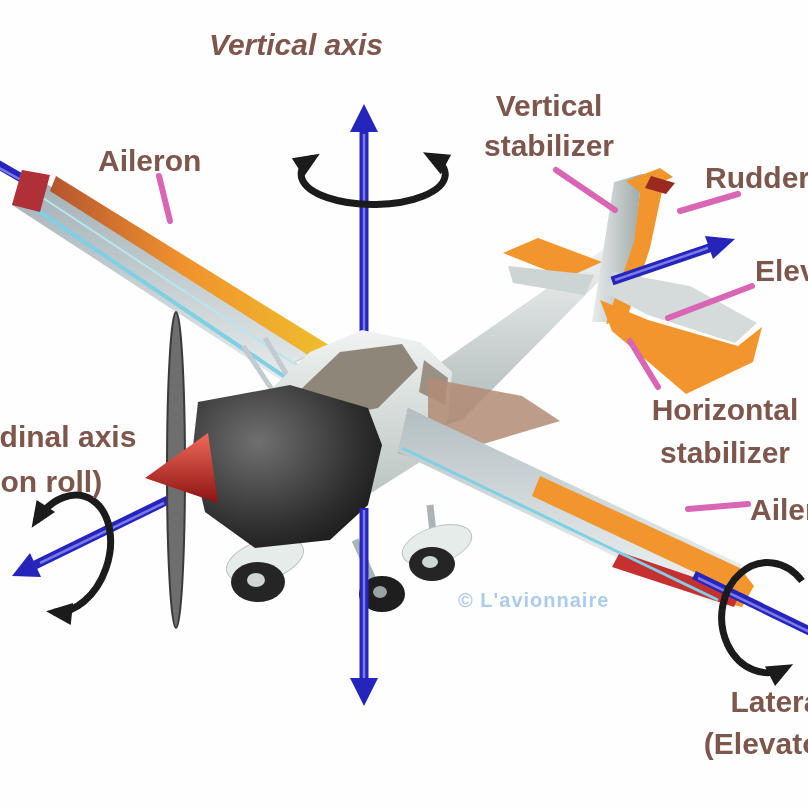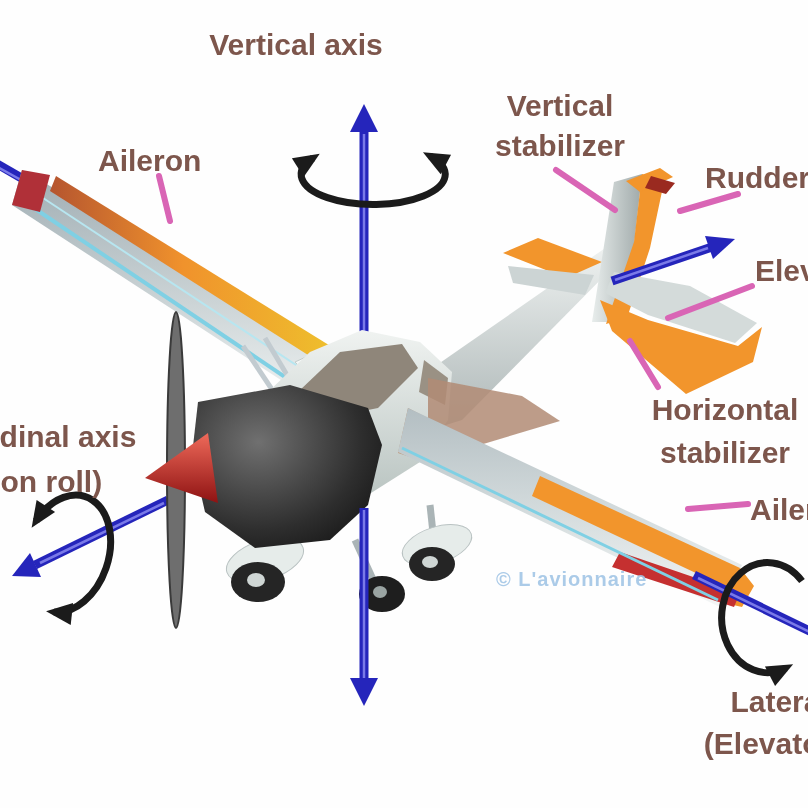--- a/index.html
+++ b/index.html
@@ -11,23 +11,23 @@
   #plane-svg{position:absolute;left:0;top:0;}
   .lbl{
     position:absolute;
     font:bold 30px/42px "Liberation Sans",sans-serif;
     color:#7d564c;
     white-space:nowrap;
     letter-spacing:0px;
   }
   .center{text-align:center;}
   .watermark{
-    position:absolute;left:458px;top:567px;
+    position:absolute;left:458px;top:588px;
     font:bold 20px/24px "Liberation Sans",sans-serif;
-    color:#a3c6e6;opacity:.9;letter-spacing:1px;margin-left:38px;
+    color:#a3c6e6;opacity:.9;letter-spacing:1px;
   }
 </style>
 </head>
 <body>
 
 <div id="stage">
 
   <svg id="plane-svg" width="808" height="808" viewBox="0 0 808 808">
     <defs>
       <linearGradient id="gWing" x1="0" y1="0" x2="0" y2="1">
@@ -186,27 +186,27 @@
     <g stroke="#d965b5" stroke-width="6" stroke-linecap="round">
       <line x1="159" y1="176" x2="170" y2="221"></line>
       <line x1="556" y1="170" x2="615" y2="210"></line>
       <line x1="738" y1="194" x2="680" y2="211"></line>
       <line x1="752" y1="286" x2="668" y2="318"></line>
       <line x1="630" y1="341" x2="658" y2="387"></line>
       <line x1="688" y1="509" x2="748" y2="504"></line>
     </g>
   </svg>
 
-  <div class="lbl center" style="left:176px;top:24px;width:240px;">
+  <div class="lbl center" style="left:176px;top:24px;width:240px;font-style:italic;">
     <div>Vertical axis</div>
   </div>
 
   <div class="lbl" style="left:98px;top:140px;">Aileron</div>
 
-  <div class="lbl center" style="left:460px;top:86px;width:200px;line-height:40px;">
+  <div class="lbl center" style="left:449px;top:86px;width:200px;line-height:40px;">
     <div>Vertical</div>
     <div>stabilizer</div>
   </div>
 
   <div class="lbl" style="left:705px;top:157px;">Rudder</div>
 
   <div class="lbl" style="left:755px;top:250px;">Elevator</div>
 
   <div class="lbl center" style="left:625px;top:388px;width:200px;line-height:43px;">
     <div>Horizontal</div>

